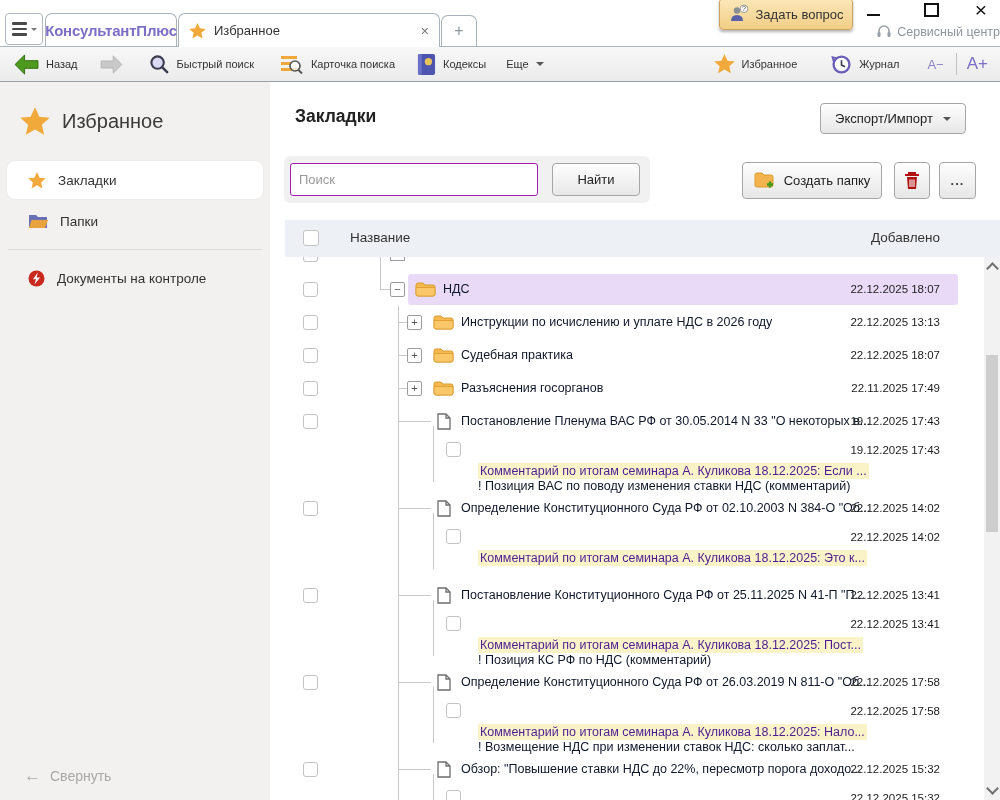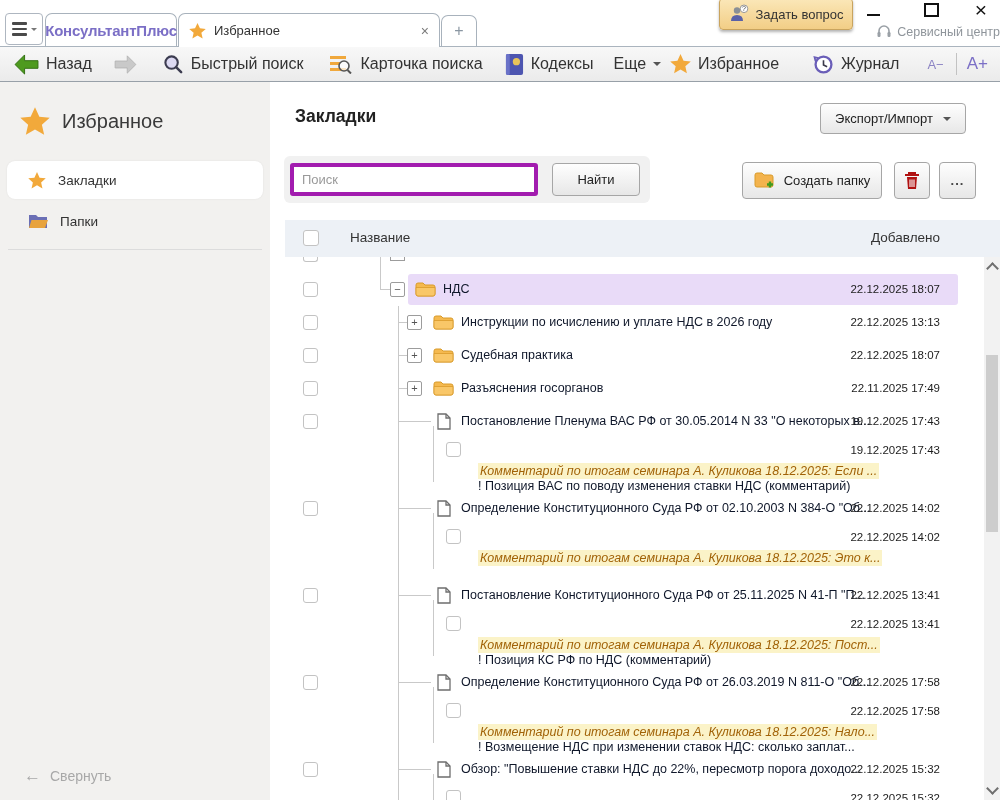--- a/index.html
+++ b/index.html
@@ -26,42 +26,42 @@
   .win-close{left:964px;width:34px;font-size:21px;color:#111;line-height:16px;}
   .service{position:absolute;top:25px;right:0;display:flex;align-items:center;gap:5px;color:#8f959b;font-size:12.5px;white-space:nowrap;}
   .ask-btn{position:absolute;left:719px;top:-2px;width:134px;height:32px;z-index:6;
            background:linear-gradient(#fbe7b8,#f2ce86);border:1px solid #c9a45e;border-radius:4px;
            box-shadow:0 2px 3px rgba(0,0,0,.3);display:flex;align-items:center;justify-content:center;gap:7px;
            font-size:13px;color:#333;box-sizing:border-box;}
   
   .toolbar{position:absolute;top:46px;left:0;right:0;height:36px;box-sizing:border-box;
            background:linear-gradient(#f8f8f8,#ebebeb);border-top:1px solid #aab4be;border-bottom:1px solid #98a0a8;
            display:flex;align-items:center;z-index:1;}
-  .titem{display:flex;align-items:center;gap:7px;font-size:16px;color:#333;white-space:nowrap;}
+  .titem{display:flex;align-items:center;gap:7px;font-size:11px;color:#333;white-space:nowrap;}
   .caret-s{width:0;height:0;border:4px solid transparent;border-top-color:#555;margin-top:4px;}
   .tsep{width:1px;height:22px;background:#c2c2c2;margin-left:12px;}
   .fminus{font-size:13px;color:#8c84c4;}
   .fplus{font-size:17px;color:#7b6fc6;}
   
   .sidebar{position:absolute;top:82px;left:0;width:270px;bottom:0;background:#f2f1ef;}
   .sb-head{display:flex;align-items:center;gap:12px;padding:25px 0 0 20px;font-size:20px;color:#3a3a3a;}
   .sb-list{margin-top:25px;}
   .sb-item{display:flex;align-items:center;gap:12px;height:38px;padding-left:28px;font-size:13.5px;color:#333;cursor:default;}
   .sb-item.sel{background:#fff;border-radius:8px;margin:0 7px 3px 7px;padding-left:21px;box-shadow:0 0 2px rgba(0,0,0,.08);}
   .sb-div{height:1px;background:#dcdcdc;margin:9px 8px;}
   .sb-collapse{position:absolute;left:24px;bottom:16px;display:flex;align-items:center;gap:9px;color:#a8a8a8;font-size:14px;}
   .sb-collapse .arr{font-size:17px;line-height:14px;color:#a8a8a8;}
   
   .main{position:absolute;top:82px;left:270px;right:0;bottom:0;background:#fff;}
   .pg-title{position:absolute;left:25px;top:24px;font-size:17.5px;font-weight:bold;color:#222;}
   .btn{background:linear-gradient(#fefefe,#e7e7e7);border:1px solid #a6a6a6;border-radius:4px;color:#222;
        display:flex;align-items:center;justify-content:center;box-sizing:border-box;font-size:13px;cursor:default;}
   .export-btn{position:absolute;left:550px;top:21px;width:146px;height:31px;gap:10px;}
   .search-group{position:absolute;left:14px;top:74px;width:366px;height:47px;background:#f1f1f1;border-radius:6px;}
-  .search-input{position:absolute;left:6px;top:7px;width:248px;height:33px;border:4px solid #a21caf;border-radius:3px;
+  .search-input{position:absolute;left:6px;top:7px;width:248px;height:33px;border:1px solid #a21caf;border-radius:3px;
                 padding:0 8px;font-size:13px;color:#333;box-sizing:border-box;font-family:"Liberation Sans",sans-serif;}
   .search-input::placeholder{color:#9a9a9a;}
   .find-btn{position:absolute;left:268px;top:7px;width:88px;height:33px;}
   .create-btn{position:absolute;left:472px;top:80px;width:140px;height:37px;gap:8px;}
   .trash-btn{position:absolute;left:624px;top:80px;width:36px;height:37px;}
   .dots-btn{position:absolute;left:669px;top:80px;width:37px;height:37px;font-weight:bold;letter-spacing:1px;color:#444;font-size:13px;}
   .thead{position:absolute;left:15px;right:0;top:138px;height:37px;background:#edf1f6;font-size:13.5px;color:#333;}
   .thead-cb{position:absolute;left:18px;top:10px;width:16px;height:16px;border:1px solid #c3c3c3;border-radius:3px;background:#fff;box-sizing:border-box;}
   .th-name{position:absolute;left:65px;top:10px;}
   .th-added{position:absolute;right:60px;top:10px;}
@@ -88,21 +88,21 @@
   .ricon{position:absolute;top:8px;z-index:1;}
   .lvl0 .ricon{left:145px;}  .lvl1 .ricon{left:163px;}  .doc .ricon{left:167px;}
   .rlabel{position:absolute;top:9px;font-size:12.5px;color:#0f172a;white-space:nowrap;z-index:1;}
   .lvl0 .rlabel{left:173px;}  .lvl1 .rlabel{left:191px;}  .doc .rlabel{left:191px;}
   .rdate{position:absolute;right:44px;top:10px;font-size:11.5px;color:#1c1c1c;white-space:nowrap;z-index:1;}
   .bookmark .vlineC{position:absolute;left:163px;top:-12px;bottom:10px;width:1px;background:#c9c9c9;}
   .bcb{position:absolute;left:176px;top:4px;width:15px;height:15px;border:1px solid #c3c3c3;border-radius:3px;background:#fff;box-sizing:border-box;}
   .bookmark .rlabel{left:208px;top:5px;margin-top:36px;}
   .bookmark .rdate{top:6px;}
   .bcomment{position:absolute;left:208px;top:26px;font-size:12.5px;white-space:nowrap;}
-  .bcomment span{background:#fbf3c8;color:#a16207;padding:1px 2px;font-style:italic;}
+  .bcomment span{background:#fbf3c8;color:#4c1d95;padding:1px 2px;}
   
   .sbar{position:absolute;right:0;top:175px;bottom:0;width:16px;background:#f2f2f2;}
   .chev{position:absolute;left:4px;width:7px;height:7px;border-left:2px solid #6f6f6f;border-top:2px solid #6f6f6f;}
   .chev.up{top:7px;transform:rotate(45deg);}
   .chev.dn{bottom:7px;transform:rotate(225deg);}
   .sb-thumb{position:absolute;left:2px;right:2px;top:98px;height:177px;background:#cdcdcd;}
 </style>
 </head>
 <body>
 
@@ -235,20 +235,27 @@
       <span>Закладки</span>
     </div>
     <div class="sb-item">
       <svg width="20" height="16" viewBox="0 0 20 16">
         <path d="M1 2h7l2 2h9v11H1z" fill="#6b6fb5"></path>
           <path d="M3.5 7H20l-3 8H1z" fill="#e8a33d"></path>
         </svg>
       <span>Папки</span>
     </div>
     <div class="sb-div"></div>
+    <div class="sb-item">
+      <svg width="17" height="17" viewBox="0 0 17 17">
+        <circle cx="8.5" cy="8.5" r="8" fill="#c92a1f"></circle>
+          <path d="M9.8 2.5L5 9.2h3L6.5 14.5 12 7.6H8.6z" fill="#fff"></path>
+        </svg>
+      <span>Документы на контроле</span>
+    </div>
   </div>
   <div class="sb-collapse">
     <span class="arr">←</span>
     <span>Свернуть</span>
   </div>
 </div>
 
 <div class="main">
   <div class="pg-title">Закладки</div>
   <div class="btn export-btn">

